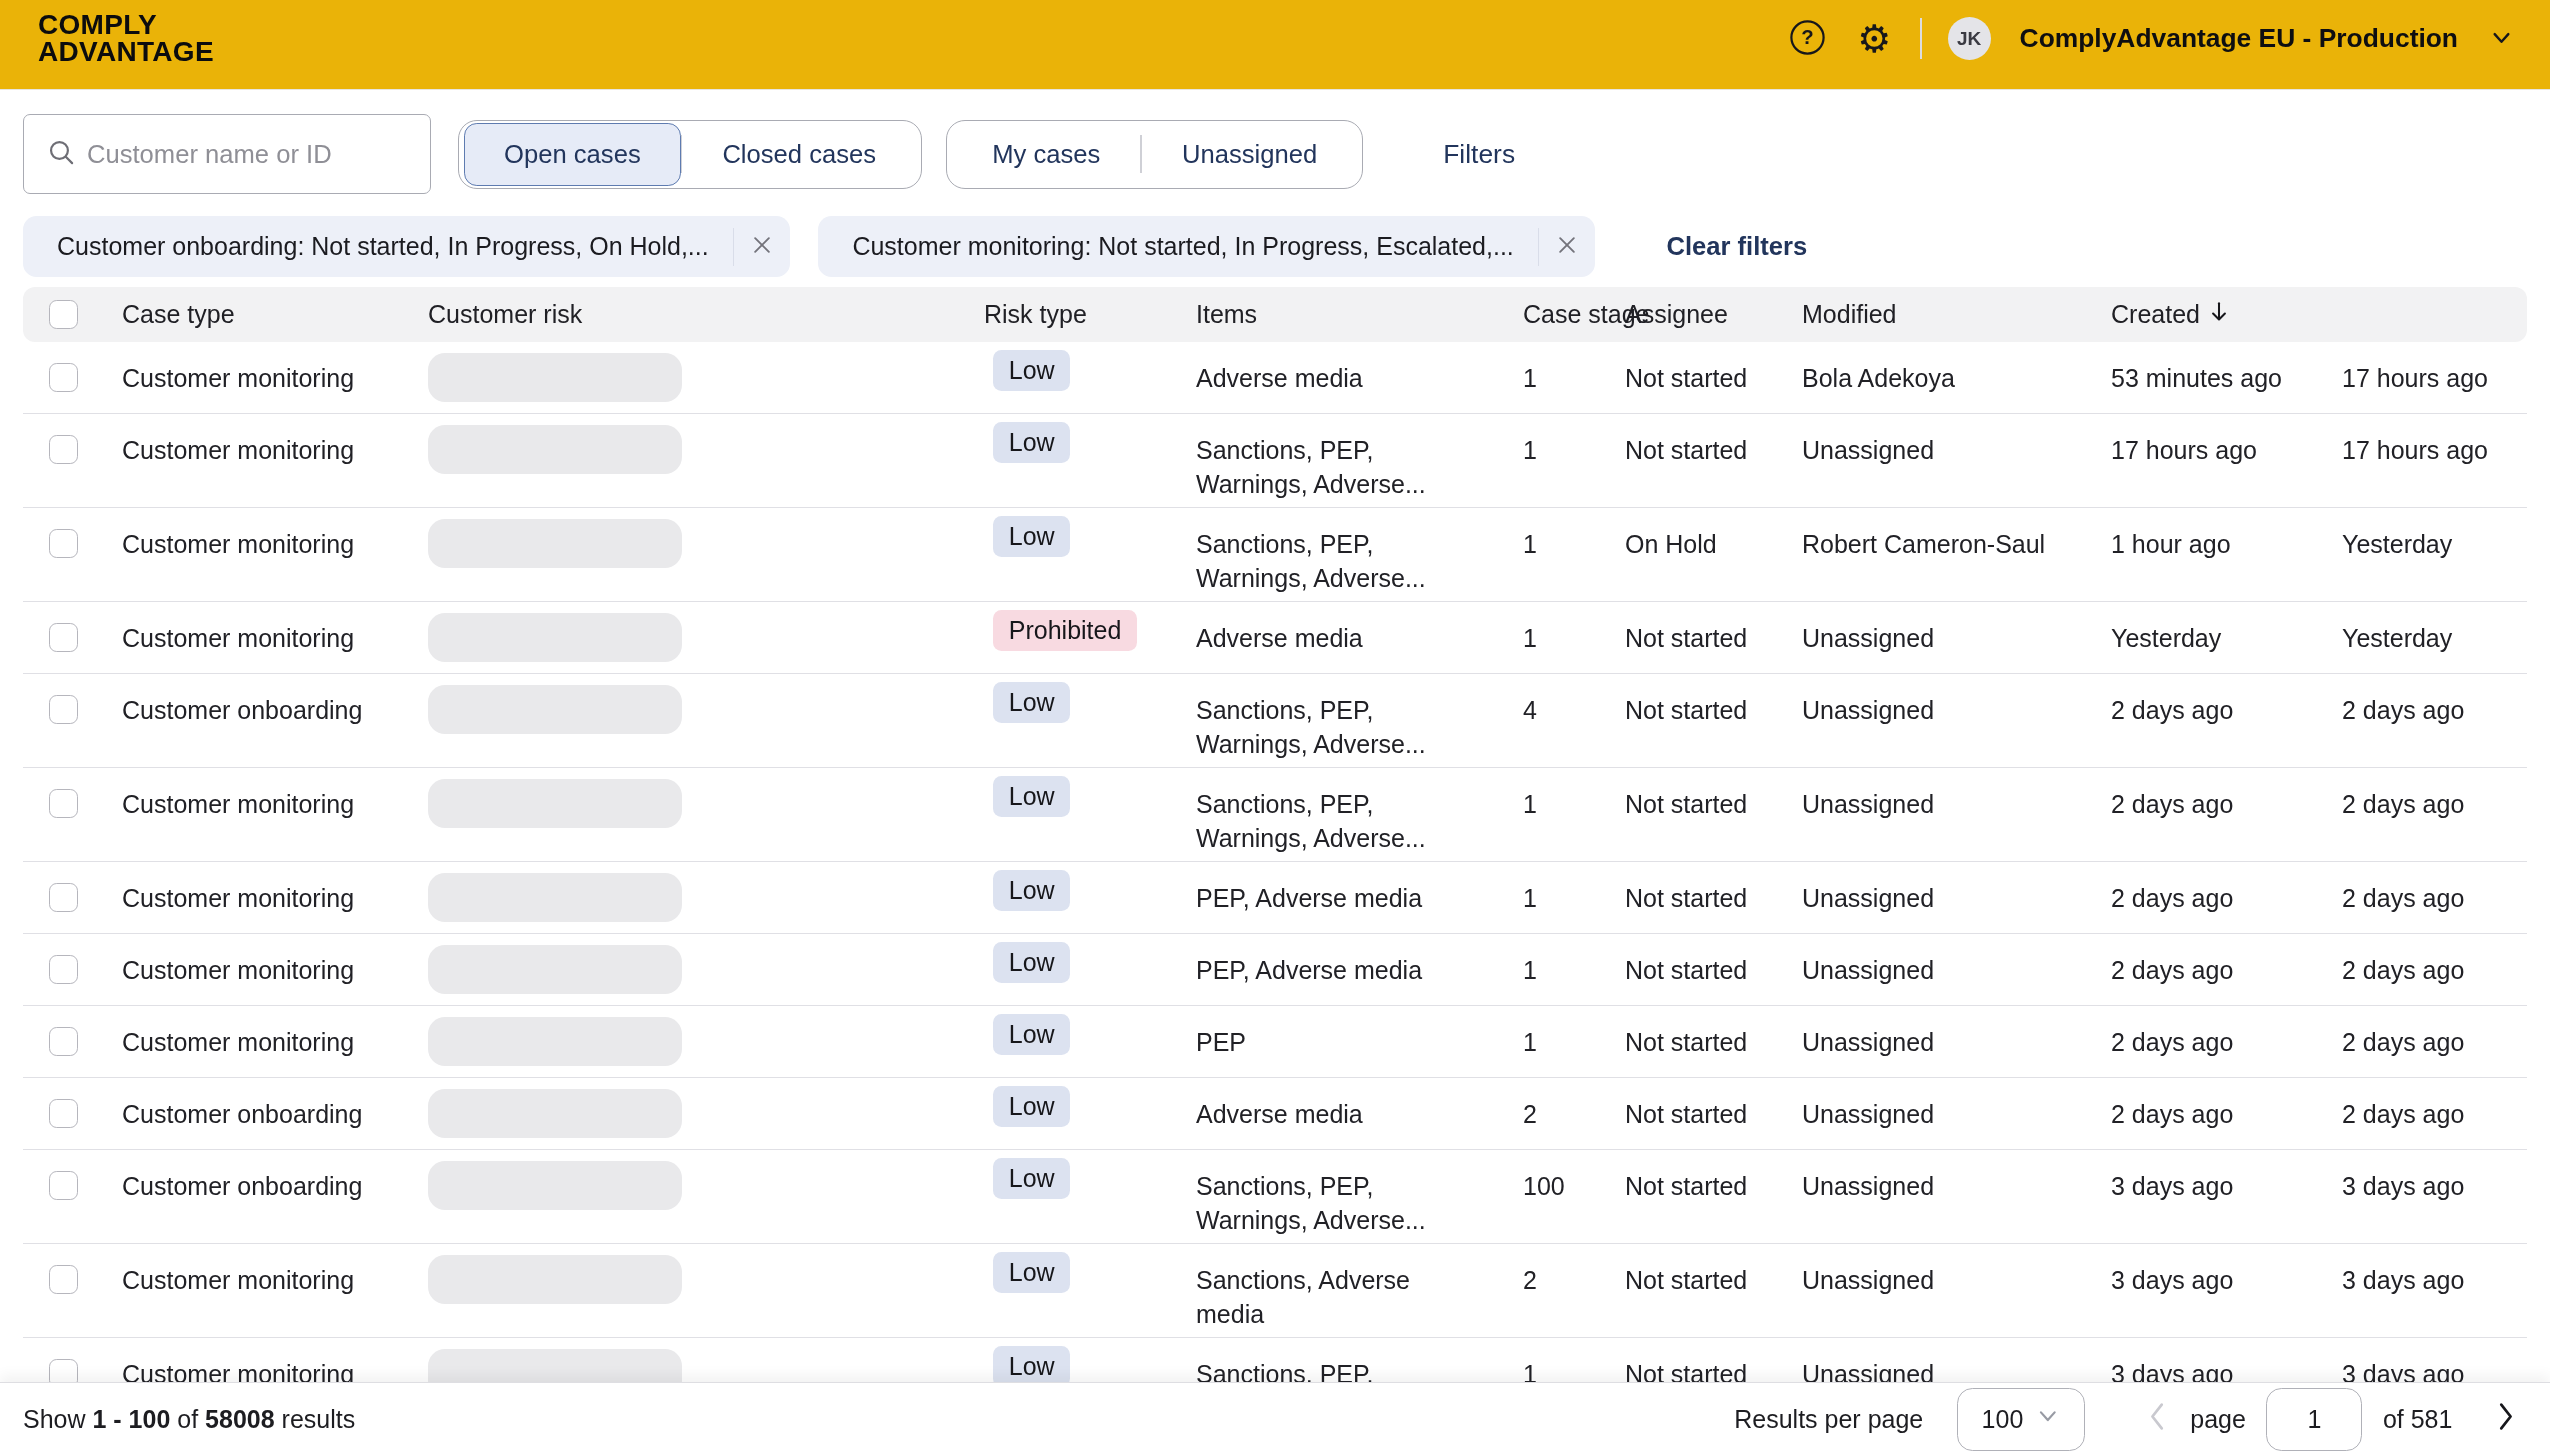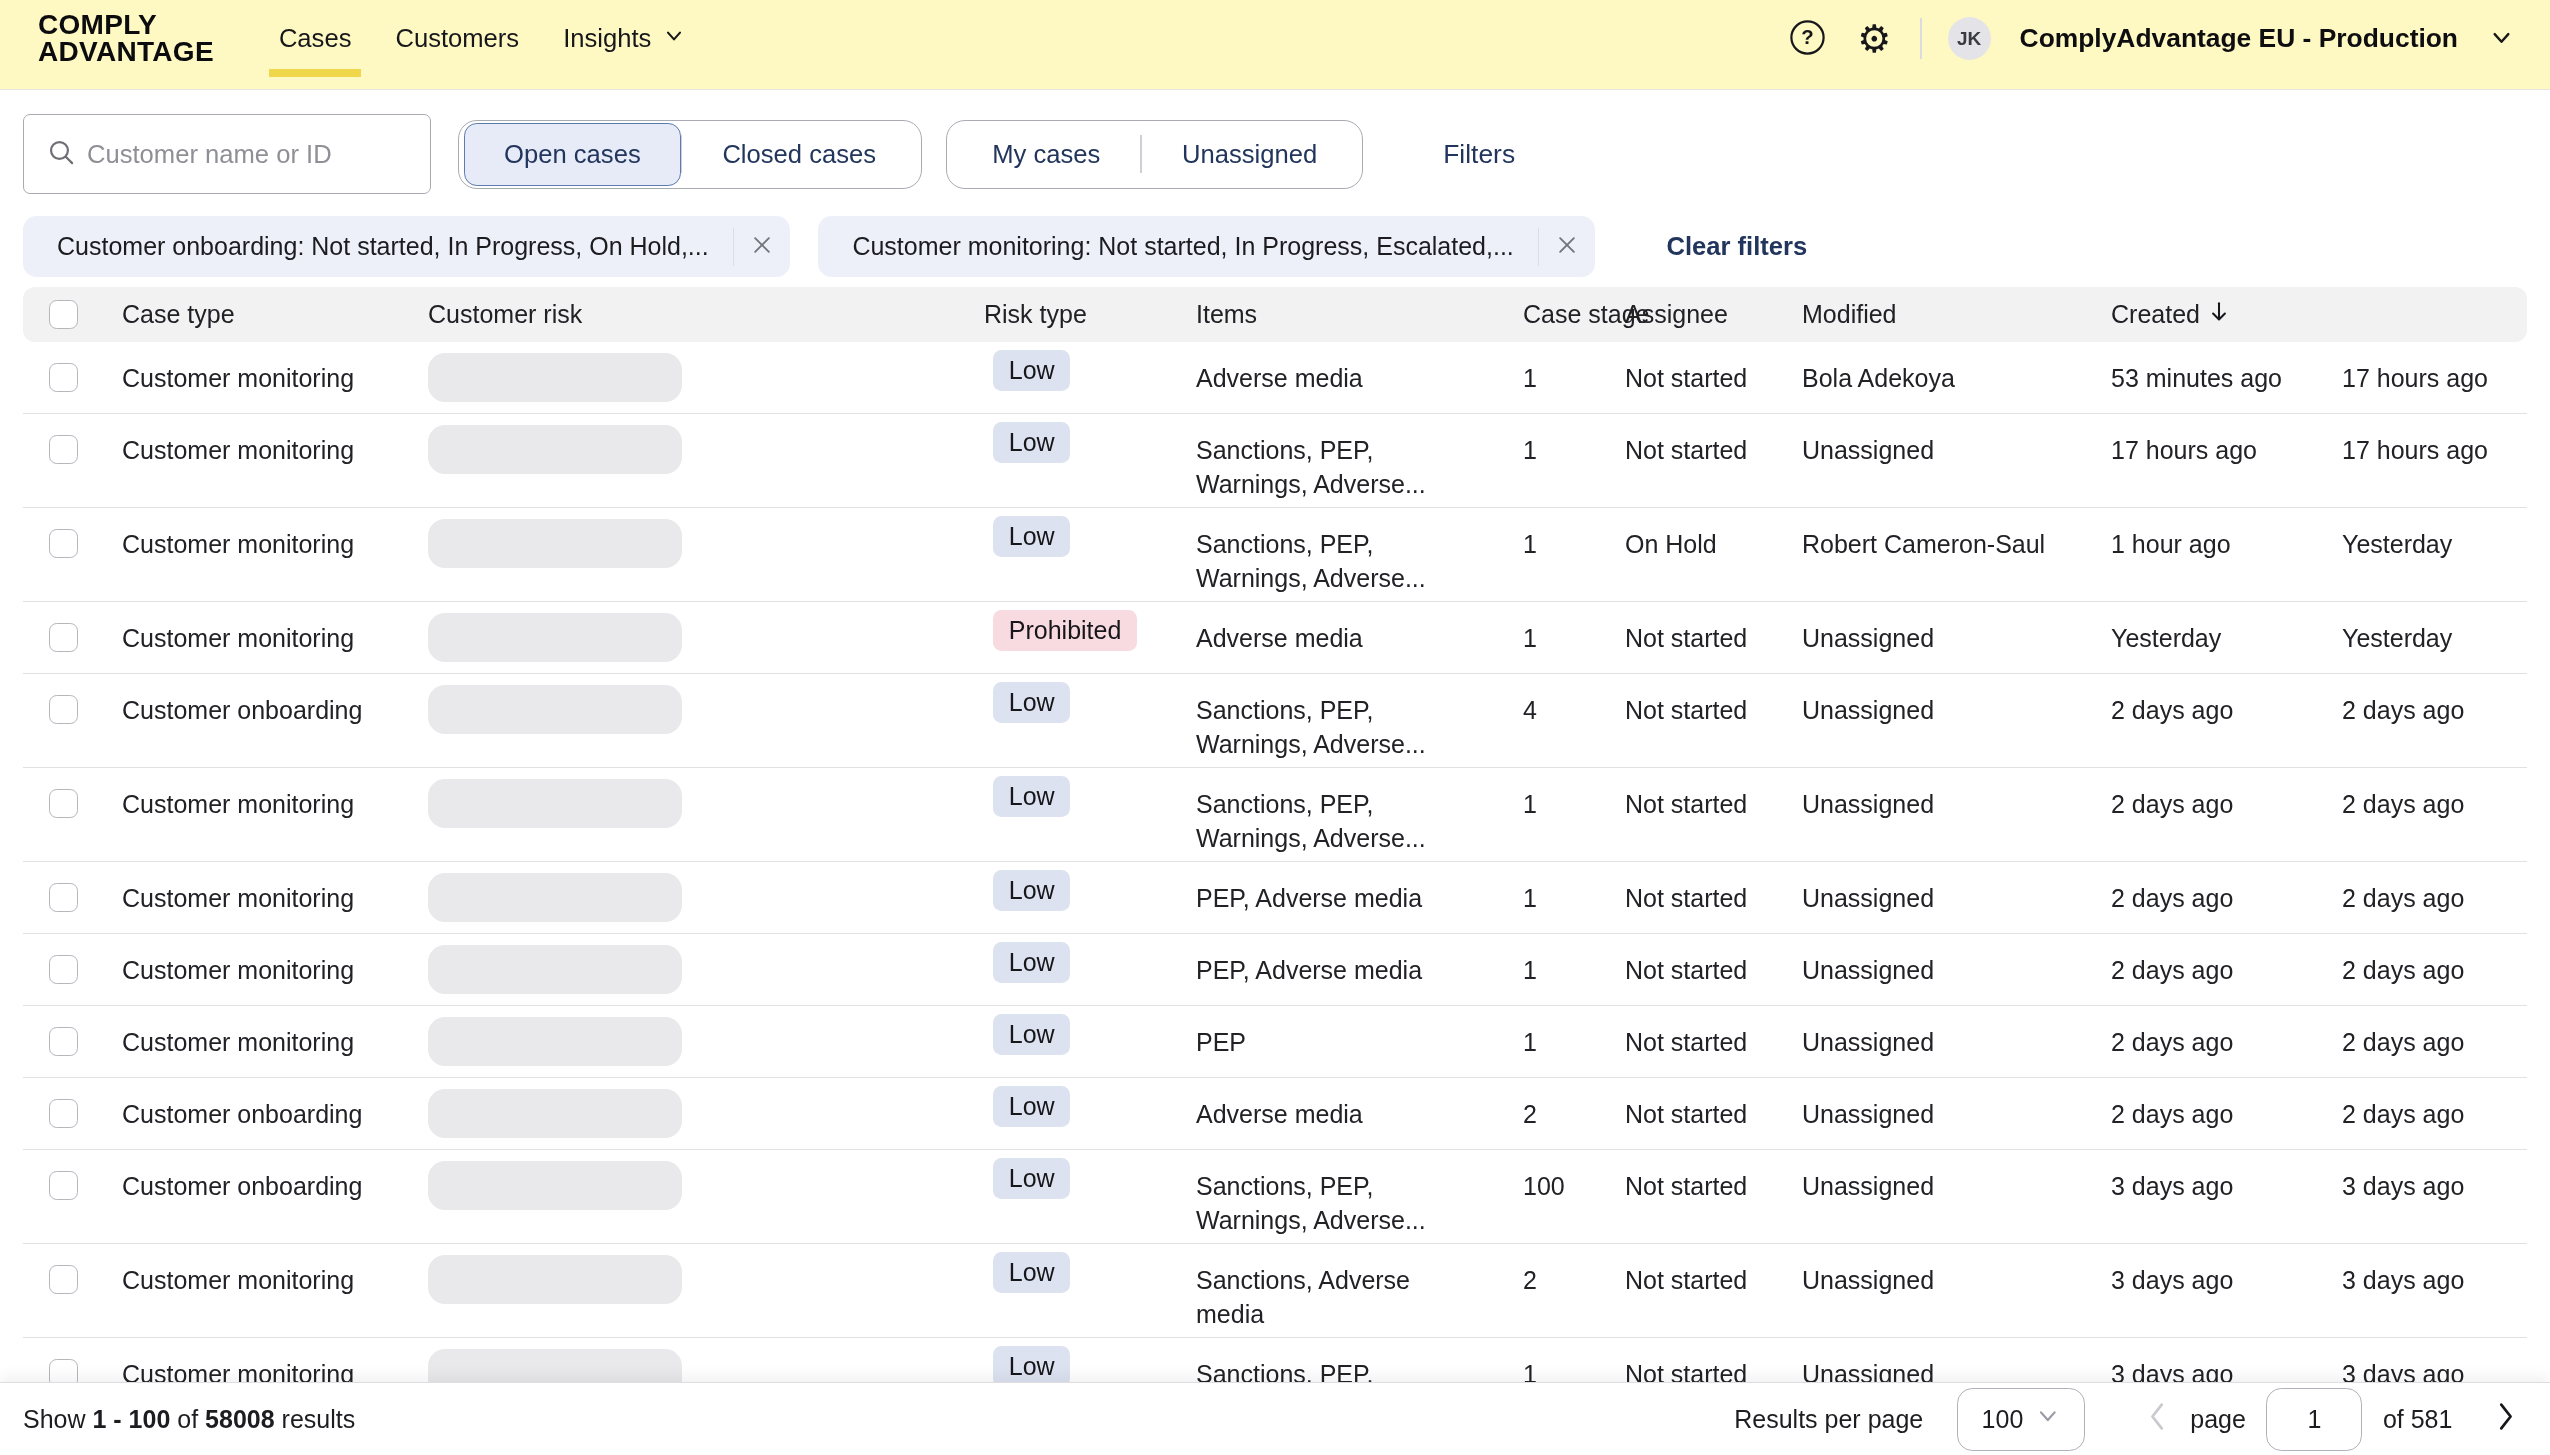--- a/index.html
+++ b/index.html
@@ -6,21 +6,21 @@
     --yellow:#F0D64B; --sel-bg:#E6EBF7; --sel-border:#5E7BB0; --navy:#22355C;
     --chip-bg:#EDF0F8; --low:#DCE2F0; --prohibited:#F8DAE1; --thead-bg:#F2F2F3;
   }
   *{box-sizing:border-box}
   html,body{margin:0;padding:0}
   body{width:2550px;height:1455px;overflow:hidden;background:#fff;
        font-family:"Liberation Sans","DejaVu Sans",sans-serif;color:#1d1d21}
 
   
   .topbar{height:90px;border-bottom:1.7px solid #e7e5e0;display:flex;align-items:center;
-          padding:0 34px 12px 38px;position:relative;background:#fef9c3}
+          padding:0 34px 12px 38px;position:relative;background:#eab308}
   .logo{font-weight:900;font-size:28px;line-height:.95;letter-spacing:0.3px;display:flex;
         flex-direction:column;color:#0c0c0e;text-transform:uppercase}
   .main-nav{display:flex;margin-left:43px;height:100%}
   .nav-item{position:relative;display:flex;align-items:center;gap:10.2px;padding:0 22px;
             font-size:25.6px;font-weight:500;color:#17171b;cursor:pointer}
   .nav-item.active::after{content:'';position:absolute;left:12px;right:12px;bottom:0;
             height:7.7px;background:var(--yellow)}
   .topbar-right{margin-left:auto;display:flex;align-items:center;gap:25.6px}
   .icon-btn{width:41px;height:41px;display:flex;align-items:center;justify-content:center;cursor:pointer}
   .gear-glyph{font-size:38px;line-height:1;color:#17171b}
@@ -92,34 +92,20 @@
   .chev-right{margin-left:34px}
 </style>
 </head>
 <body>
 
 <header class="topbar">
   <div class="logo">
     <span>COMPLY</span>
     <span>ADVANTAGE</span>
   </div>
-  <nav class="main-nav">
-      <div class="nav-item active">
-        <span>Cases</span>
-      </div>
-      <div class="nav-item">
-        <span>Customers</span>
-      </div>
-      <div class="nav-item">
-        <span>Insights</span>
-        <span><svg width="24" height="24" viewBox="0 0 28 28">
-            <polyline points="7,10 14,18 21,10" fill="none" stroke="#17171b" stroke-width="2.4" stroke-linecap="round" stroke-linejoin="round"></polyline>
-          </svg></span>
-      </div>
-    </nav>
   <div class="topbar-right">
     <div class="icon-btn">
       <span>
         <svg width="39" height="39" viewBox="0 0 46 46">
             <circle cx="23" cy="23" r="19" fill="none" stroke="#17171b" stroke-width="2.6"></circle>
             <text x="23" y="31" text-anchor="middle" font-size="24" font-weight="600" fill="#17171b" font-family="Liberation Sans, sans-serif">?</text>
           </svg>
       </span>
     </div>
     <div class="icon-btn">

